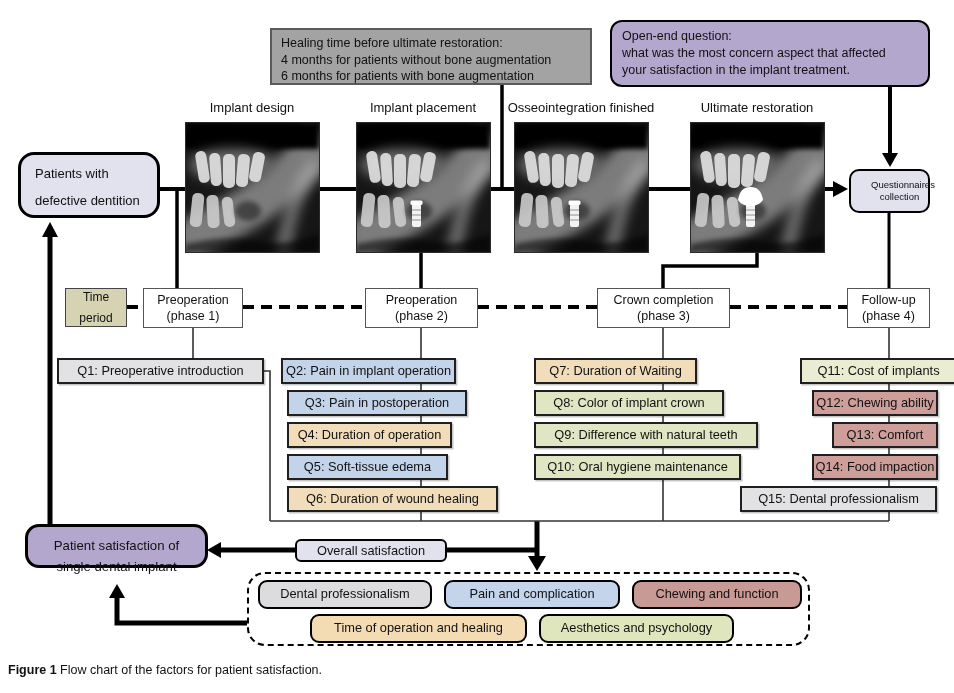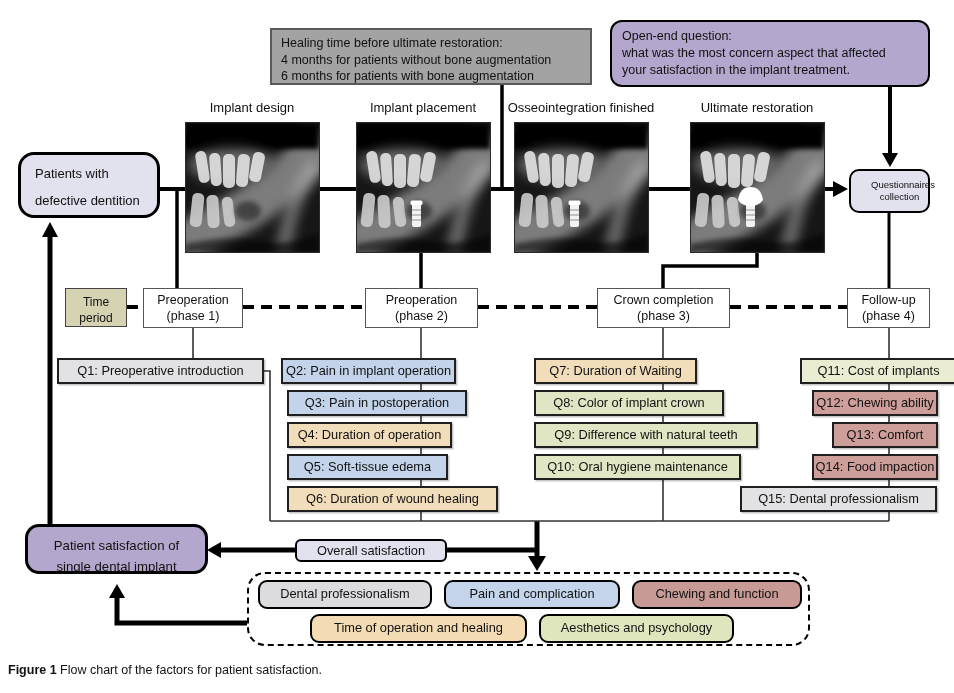--- a/index.html
+++ b/index.html
@@ -7,21 +7,21 @@
   #canvas{position:relative;width:954px;height:693px;background:#ffffff;overflow:hidden;}
   #connectors{position:absolute;left:0;top:0;z-index:1;}
 
   .note{border:2px solid #5a5a5a;font-size:12.5px;line-height:16.5px;padding:5px 9px;z-index:2;position:absolute;box-sizing:border-box;}
   .round-note{border:2.5px solid #000;border-radius:12px;font-size:12.5px;line-height:17px;padding:6px 10px;z-index:2;position:absolute;box-sizing:border-box;}
 
   .entry-box{border:3px solid #000;border-radius:16px;font-size:13px;line-height:27px;padding:5px 0 0 14px;z-index:2;position:absolute;box-sizing:border-box;}
   .qc-box{border:2.5px solid #000;border-radius:10px;font-size:9.5px;line-height:12px;text-align:center;padding-top:8px;z-index:2;position:absolute;box-sizing:border-box;padding-left:20px;}
 
   .phase-box{background:#fff;border:1.5px solid #555;font-size:12.5px;line-height:16.5px;text-align:center;display:flex;flex-direction:column;justify-content:center;z-index:2;position:absolute;box-sizing:border-box;}
-  .time-box{border:1.5px solid #444;font-size:12px;line-height:16px;text-align:center;display:flex;flex-direction:column;justify-content:flex-end;z-index:2;position:absolute;box-sizing:border-box;}
+  .time-box{border:1.5px solid #444;font-size:12px;line-height:16px;text-align:center;display:flex;flex-direction:column;justify-content:space-between;z-index:2;position:absolute;box-sizing:border-box;}
 
   .qbox{border:2px solid #1f1f1f;height:26px;font-size:12.8px;line-height:22px;text-align:center;z-index:2;position:absolute;box-sizing:border-box;box-shadow:1.5px 1.5px 0 rgba(0,0,0,0.22);}
   .cat{border:2.5px solid #000;border-radius:9px;height:29px;font-size:12.8px;line-height:24px;text-align:center;z-index:3;position:absolute;box-sizing:border-box;}
   .dashed-pool{border:2px dashed #000;border-radius:18px;z-index:2;position:absolute;box-sizing:border-box;background:transparent;}
 
   .ps-box{border:3px solid #000;border-radius:14px;font-size:13.2px;line-height:21px;text-align:center;padding-top:8px;z-index:2;position:absolute;box-sizing:border-box;}
   .overall-box{border:2.5px solid #000;border-radius:6px;height:23px;font-size:12.8px;line-height:19px;text-align:center;z-index:2;position:absolute;box-sizing:border-box;}
 
   .stage-label{position:absolute;top:100px;width:200px;text-align:center;font-size:13px;z-index:2;}
   .xray{position:absolute;top:123px;width:133px;height:129px;z-index:2;outline:1px solid #2a2a2a;background:#111;}
@@ -306,21 +306,21 @@
       <div class="qbox" style="left: 534px; top: 390px; width: 190px; background: rgb(224, 230, 195);">Q8: Color of implant crown</div>
       <div class="qbox" style="left: 534px; top: 422px; width: 224px; background: rgb(224, 230, 195);">Q9: Difference with natural teeth</div>
       <div class="qbox" style="left: 534px; top: 454px; width: 207px; background: rgb(224, 230, 195);">Q10: Oral hygiene maintenance</div>
       <div class="qbox" style="left: 800px; top: 358px; width: 157px; background: rgb(234, 237, 210);">Q11: Cost of implants</div>
       <div class="qbox" style="left: 812px; top: 390px; width: 126px; background: rgb(206, 158, 154);">Q12: Chewing ability</div>
       <div class="qbox" style="left: 832px; top: 422px; width: 106px; background: rgb(206, 158, 154);">Q13: Comfort</div>
       <div class="qbox" style="left: 812px; top: 454px; width: 126px; background: rgb(206, 158, 154);">Q14: Food impaction</div>
       <div class="qbox" style="left: 740px; top: 486px; width: 197px; background: rgb(226, 226, 228);">Q15: Dental professionalism</div>
     </div>
 
-  <div class="ps-box" style="left: 25px; top: 524px; width: 183px; height: 50px; background: rgb(179, 167, 205);">
+  <div class="ps-box" style="left: 25px; top: 524px; width: 183px; height: 44px; background: rgb(179, 167, 205);">
     <span class="tline">Patient satisfaction of</span>
     <span class="tline">single dental implant</span>
   </div>
 
   <div class="overall-box" style="left: 295px; top: 539px; width: 152px; background: rgb(226, 225, 238);">Overall satisfaction</div>
 
   <div class="dashed-pool" style="left:247px;top:572px;width:563px;height:74px;"></div>
 
   <div>
       <div class="cat" style="left: 258px; top: 580px; width: 174px; background: rgb(220, 220, 223);">Dental professionalism</div>

